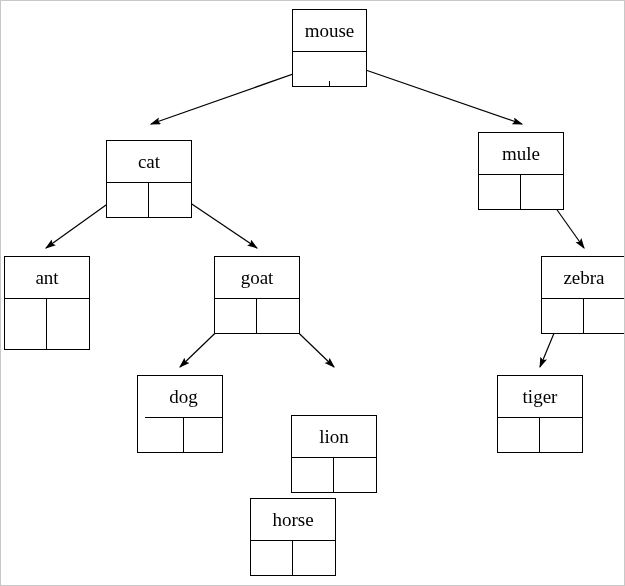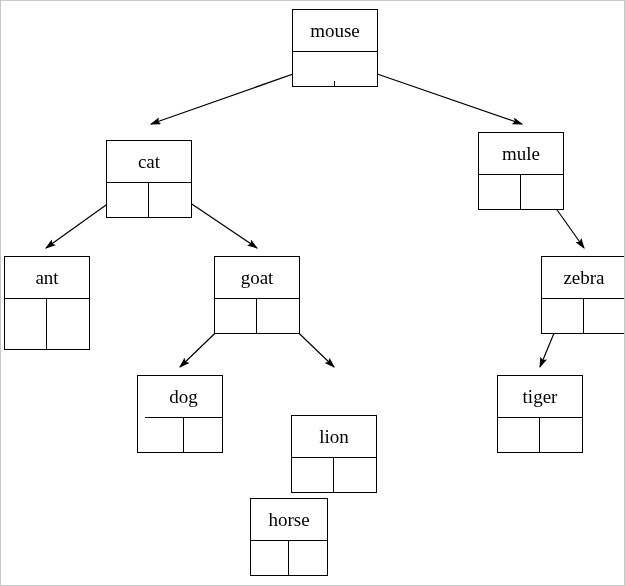--- a/index.html
+++ b/index.html
@@ -77,21 +77,21 @@
         <line x1="170" y1="189" x2="256" y2="247" stroke="#000000" stroke-width="1.2" marker-end="url(#arrowhead)"></line>
         <line x1="542" y1="189" x2="583" y2="247" stroke="#000000" stroke-width="1.2" marker-end="url(#arrowhead)"></line>
         <line x1="234" y1="313" x2="179" y2="366" stroke="#000000" stroke-width="1.2" marker-end="url(#arrowhead)"></line>
         <line x1="278" y1="313" x2="333" y2="366" stroke="#000000" stroke-width="1.2" marker-end="url(#arrowhead)"></line>
         <line x1="561" y1="313" x2="539" y2="366" stroke="#000000" stroke-width="1.2" marker-end="url(#arrowhead)"></line>
         <line x1="311" y1="432" x2="292" y2="489" stroke="#000000" stroke-width="1.2" marker-end="url(#arrowhead)"></line>
       </g>
   </svg>
 
   <div id="nodes-layer">
-      <div class="node" style="left: 291px; top: 8px; width: 86px; height: 78px; border-color: rgb(0, 0, 0); gap: 29px;">
+      <div class="node" style="left: 291px; top: 8px; width: 75px; height: 78px; border-color: rgb(0, 0, 0); gap: 29px;">
         <div class="node-label" style="height: 42px; border-bottom-color: rgb(0, 0, 0);">mouse</div>
         <div class="node-ptrs">
           <div class="ptr-cell left" style="border-right-color: rgb(0, 0, 0);"></div>
           <div class="ptr-cell right"></div>
         </div>
       </div>
       <div class="node" style="left: 105px; top: 131px; width: 86px; height: 78px; border-color: rgb(0, 0, 0); margin-top: 8px;">
         <div class="node-label" style="height: 42px; border-bottom-color: rgb(0, 0, 0);">cat</div>
         <div class="node-ptrs">
           <div class="ptr-cell left" style="border-right-color: rgb(0, 0, 0);"></div>
@@ -140,21 +140,21 @@
           <div class="ptr-cell right"></div>
         </div>
       </div>
       <div class="node" style="left: 496px; top: 374px; width: 86px; height: 78px; border-color: rgb(0, 0, 0); text-align: center;">
         <div class="node-label" style="height: 42px; border-bottom-color: rgb(0, 0, 0);">tiger</div>
         <div class="node-ptrs">
           <div class="ptr-cell left" style="border-right-color: rgb(0, 0, 0);"></div>
           <div class="ptr-cell right"></div>
         </div>
       </div>
-      <div class="node" style="left: 249px; top: 497px; width: 78px; height: 78px; border-color: rgb(0, 0, 0);">
+      <div class="node" style="left: 249px; top: 497px; width: 86px; height: 78px; border-color: rgb(0, 0, 0);">
         <div class="node-label" style="height: 42px; border-bottom-color: rgb(0, 0, 0);">horse</div>
         <div class="node-ptrs">
           <div class="ptr-cell left" style="border-right-color: rgb(0, 0, 0);"></div>
           <div class="ptr-cell right"></div>
         </div>
       </div>
     </div>
 
 </div>
 

